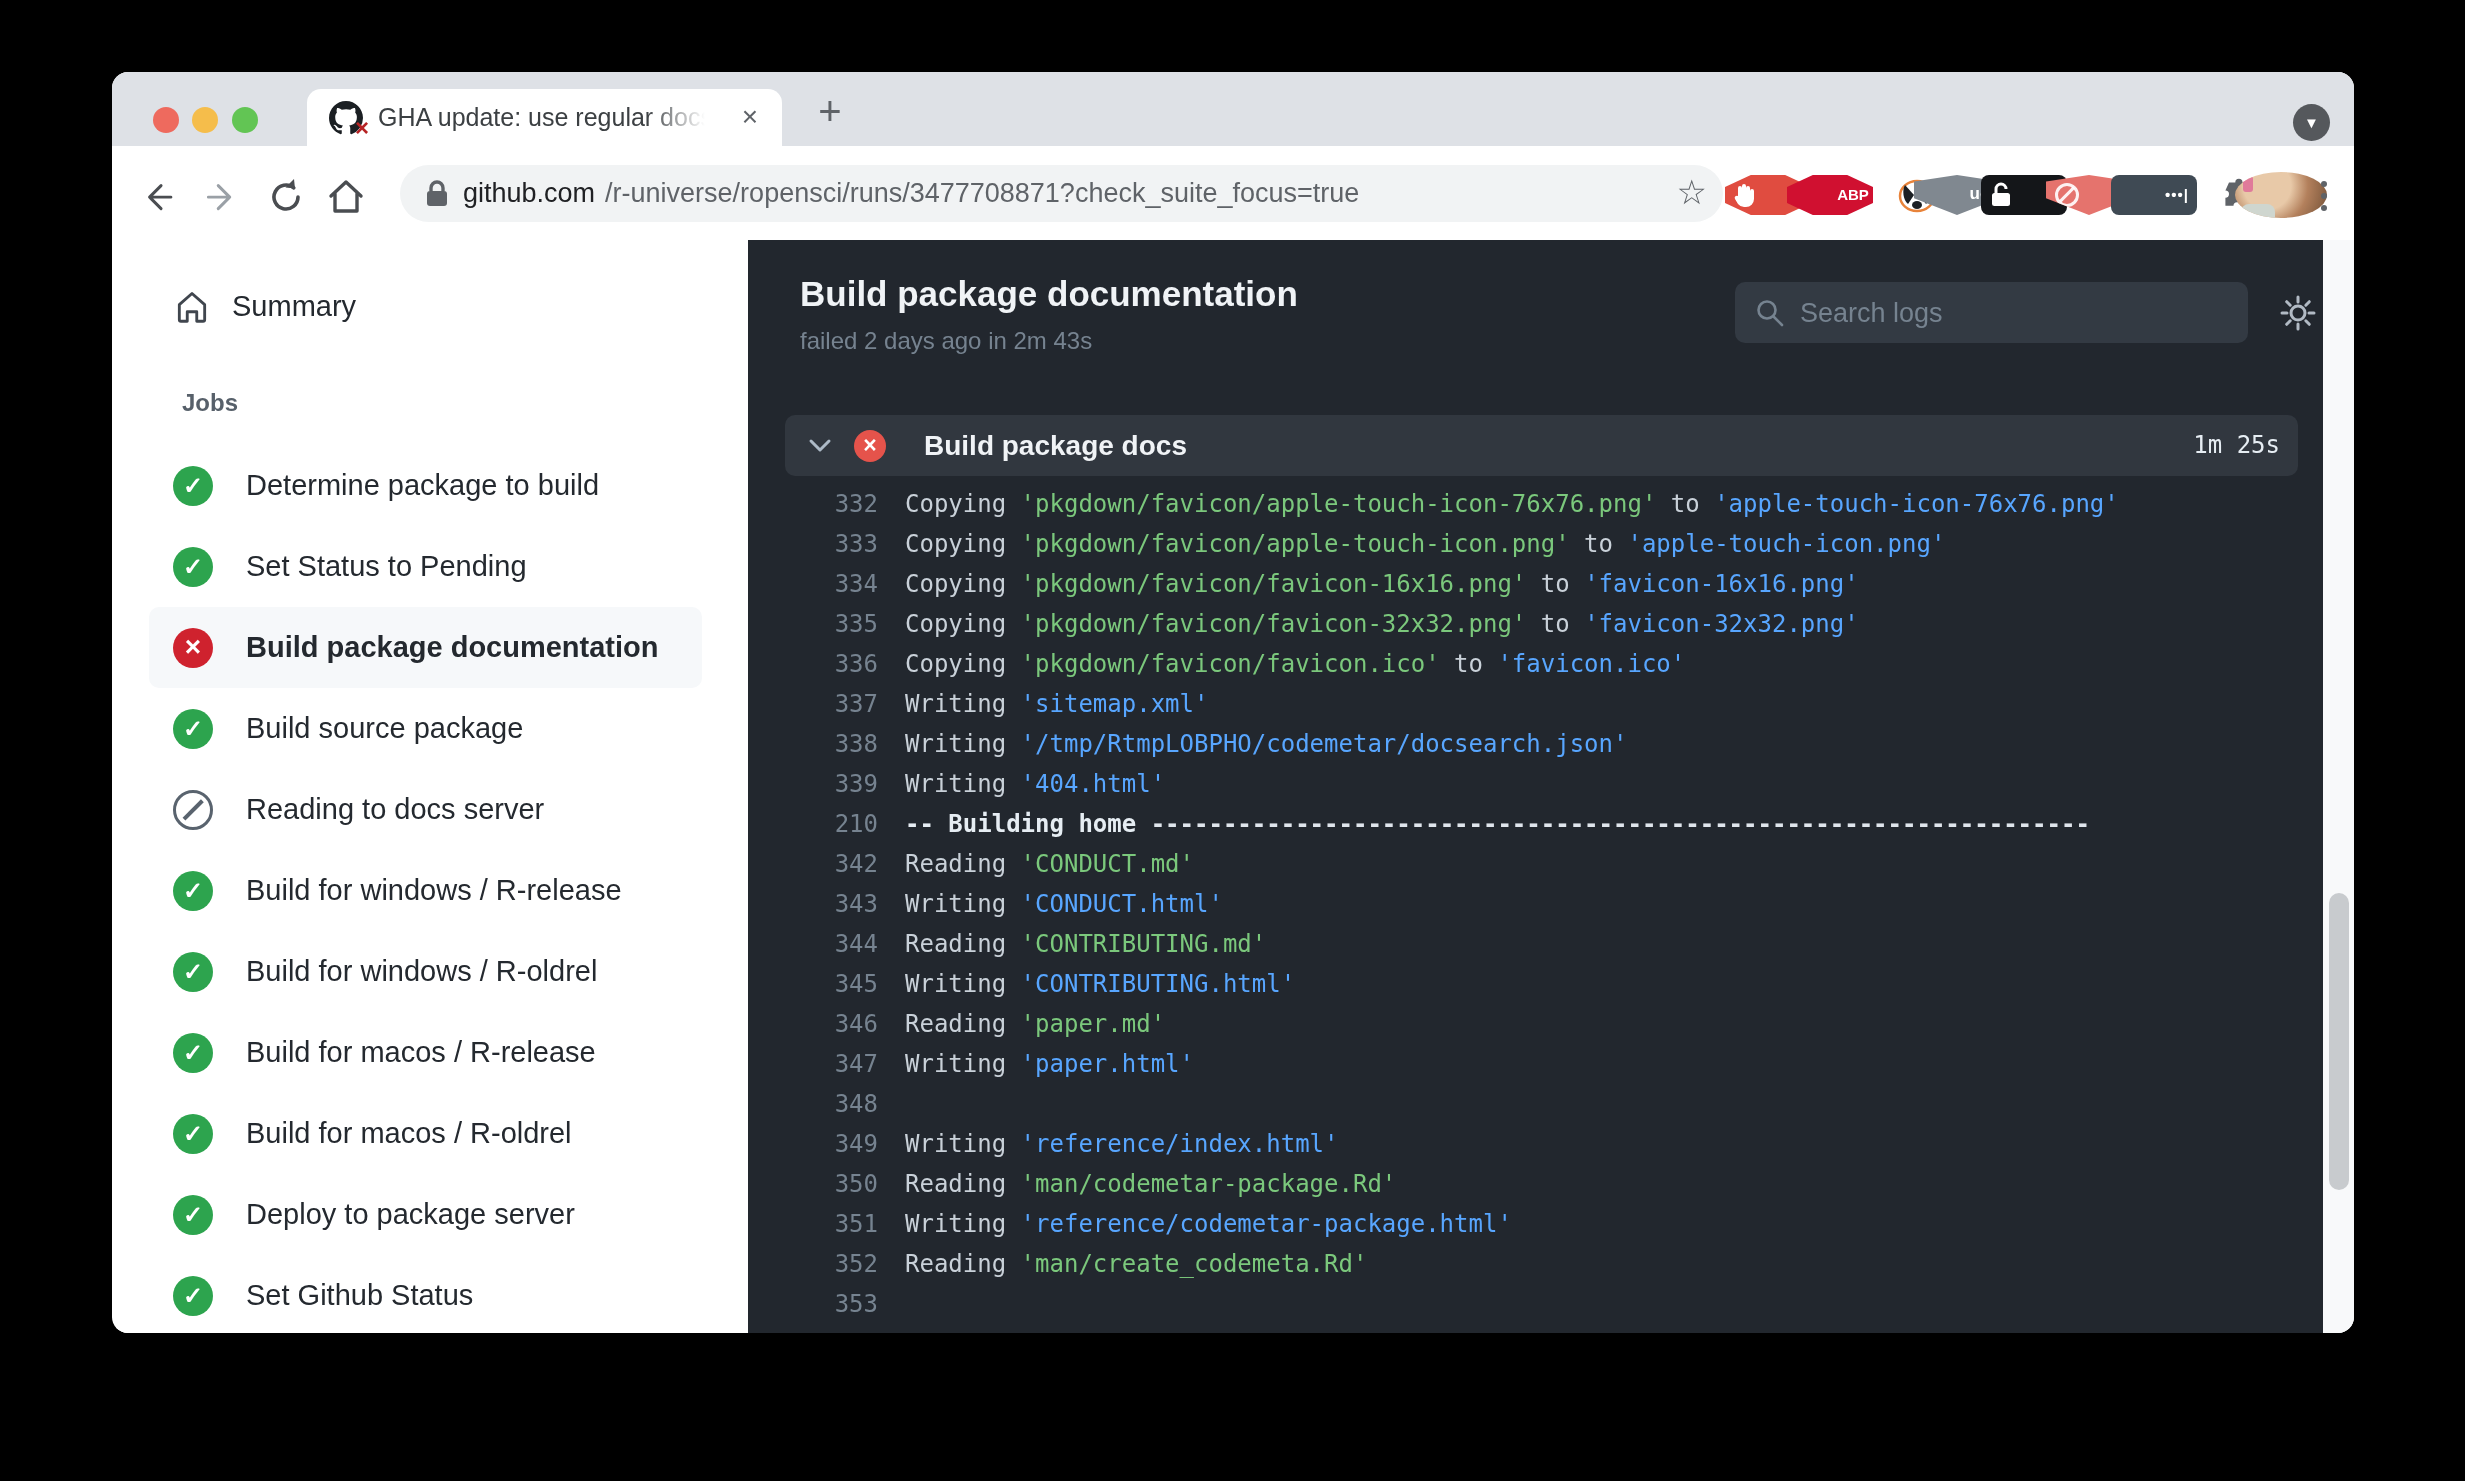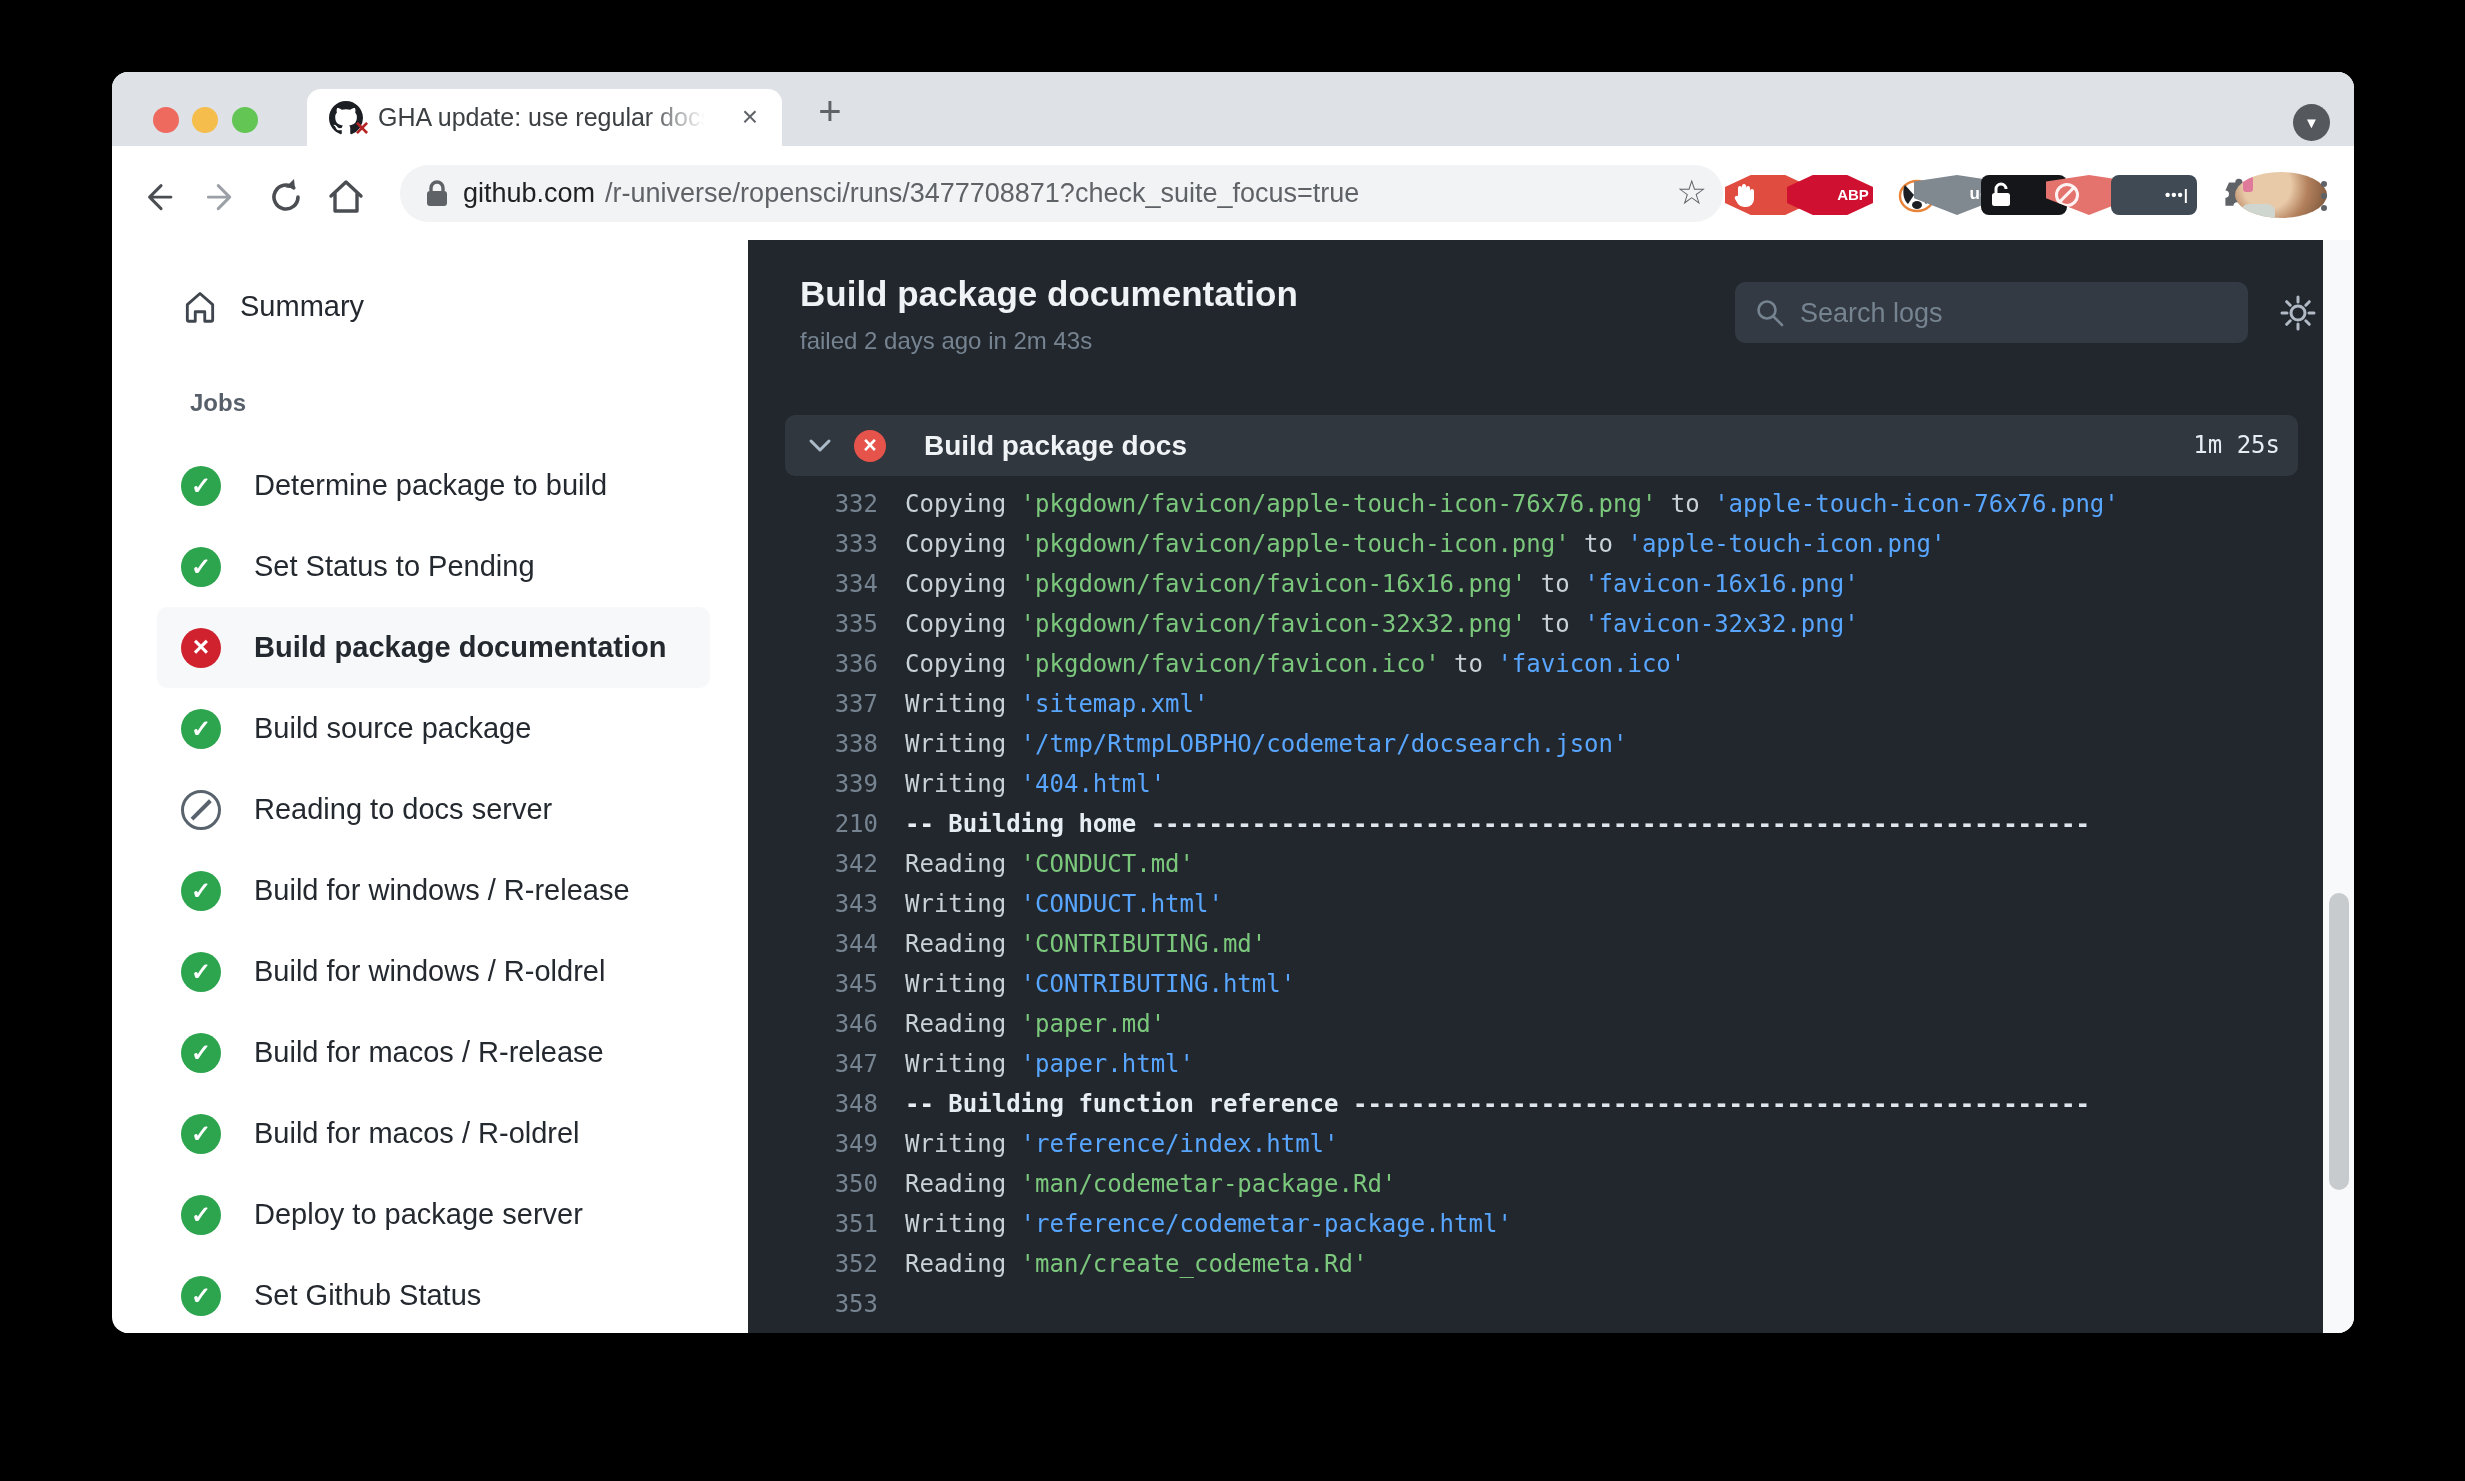--- a/index.html
+++ b/index.html
@@ -64,21 +64,21 @@
   .ext-avatar:before{content:"";position:absolute;left:8px;top:4px;width:10px;height:16px;
       background:#e07a9a;border-radius:3px;}
   .ext-avatar:after{content:"";position:absolute;left:6px;bottom:-2px;width:34px;height:16px;
       background:#cfd6cf;border-radius:8px 8px 0 0;}
   .menu-dots{left:2194px;top:33px;width:36px;height:36px;}
   .menu-dots i{position:absolute;left:15px;width:6px;height:6px;border-radius:50%;background:#5f6368;}
   .menu-dots i:nth-child(1){top:2px}.menu-dots i:nth-child(2){top:14px}.menu-dots i:nth-child(3){top:26px}
 
   
   .content{position:absolute;top:168px;left:0;right:0;bottom:0;}
-  .sidebar{position:absolute;left:12px;top:0;width:636px;height:100%;background:#fff;}
+  .sidebar{position:absolute;left:4px;top:0;width:636px;height:100%;background:#fff;}
   .summary-row{position:absolute;left:33px;top:38px;width:554px;height:57px;display:flex;
                align-items:center;border-radius:10px;}
   .summary-row svg{margin-left:24px;}
   .summary-label{margin-left:21px;font-size:29px;color:#24292f;}
   .jobs-heading{position:absolute;left:66px;top:149px;font-size:24px;font-weight:700;color:#57606a;}
   .jobs-list{position:absolute;left:0;top:205px;right:0;}
   .job-row{height:81px;margin:0 50px 0 33px;display:flex;align-items:center;border-radius:10px;
            padding-left:24px;}
   .job-row.selected{background:var(--sidebar-selected-bg);}
   .job-row.selected .job-label{font-weight:700;}
@@ -331,21 +331,21 @@
             <div class="log-line"><span class="ln">337</span><span class="lt"><span class="seg-plain">Writing </span><span class="seg-blue">'sitemap.xml'</span></span></div>
             <div class="log-line"><span class="ln">338</span><span class="lt"><span class="seg-plain">Writing </span><span class="seg-blue">'/tmp/RtmpLOBPHO/codemetar/docsearch.json'</span></span></div>
             <div class="log-line"><span class="ln">339</span><span class="lt"><span class="seg-plain">Writing </span><span class="seg-blue">'404.html'</span></span></div>
             <div class="log-line"><span class="ln">210</span><span class="lt"><span class="seg-bold">-- Building home </span><span class="seg-dash">-----------------------------------------------------------------</span></span></div>
             <div class="log-line"><span class="ln">342</span><span class="lt"><span class="seg-plain">Reading </span><span class="seg-green">'CONDUCT.md'</span></span></div>
             <div class="log-line"><span class="ln">343</span><span class="lt"><span class="seg-plain">Writing </span><span class="seg-blue">'CONDUCT.html'</span></span></div>
             <div class="log-line"><span class="ln">344</span><span class="lt"><span class="seg-plain">Reading </span><span class="seg-green">'CONTRIBUTING.md'</span></span></div>
             <div class="log-line"><span class="ln">345</span><span class="lt"><span class="seg-plain">Writing </span><span class="seg-blue">'CONTRIBUTING.html'</span></span></div>
             <div class="log-line"><span class="ln">346</span><span class="lt"><span class="seg-plain">Reading </span><span class="seg-green">'paper.md'</span></span></div>
             <div class="log-line"><span class="ln">347</span><span class="lt"><span class="seg-plain">Writing </span><span class="seg-blue">'paper.html'</span></span></div>
-            <div class="log-line"><span class="ln">348</span><span class="lt"><span class="seg-bold">-- Building function reference </span><span class="seg-dash">---------------------------------------------------</span></span></div>
+            <div class="log-line"><span class="ln">348</span></div>
             <div class="log-line"><span class="ln">349</span><span class="lt"><span class="seg-plain">Writing </span><span class="seg-blue">'reference/index.html'</span></span></div>
             <div class="log-line"><span class="ln">350</span><span class="lt"><span class="seg-plain">Reading </span><span class="seg-green">'man/codemetar-package.Rd'</span></span></div>
             <div class="log-line"><span class="ln">351</span><span class="lt"><span class="seg-plain">Writing </span><span class="seg-blue">'reference/codemetar-package.html'</span></span></div>
             <div class="log-line"><span class="ln">352</span><span class="lt"><span class="seg-plain">Reading </span><span class="seg-green">'man/create_codemeta.Rd'</span></span></div>
             <div class="log-line"><span class="ln">353</span><span class="lt"></span></div>
           </div>
       </div>
 
       <div class="scrolltrack">
         <span class="scrollthumb"></span>

